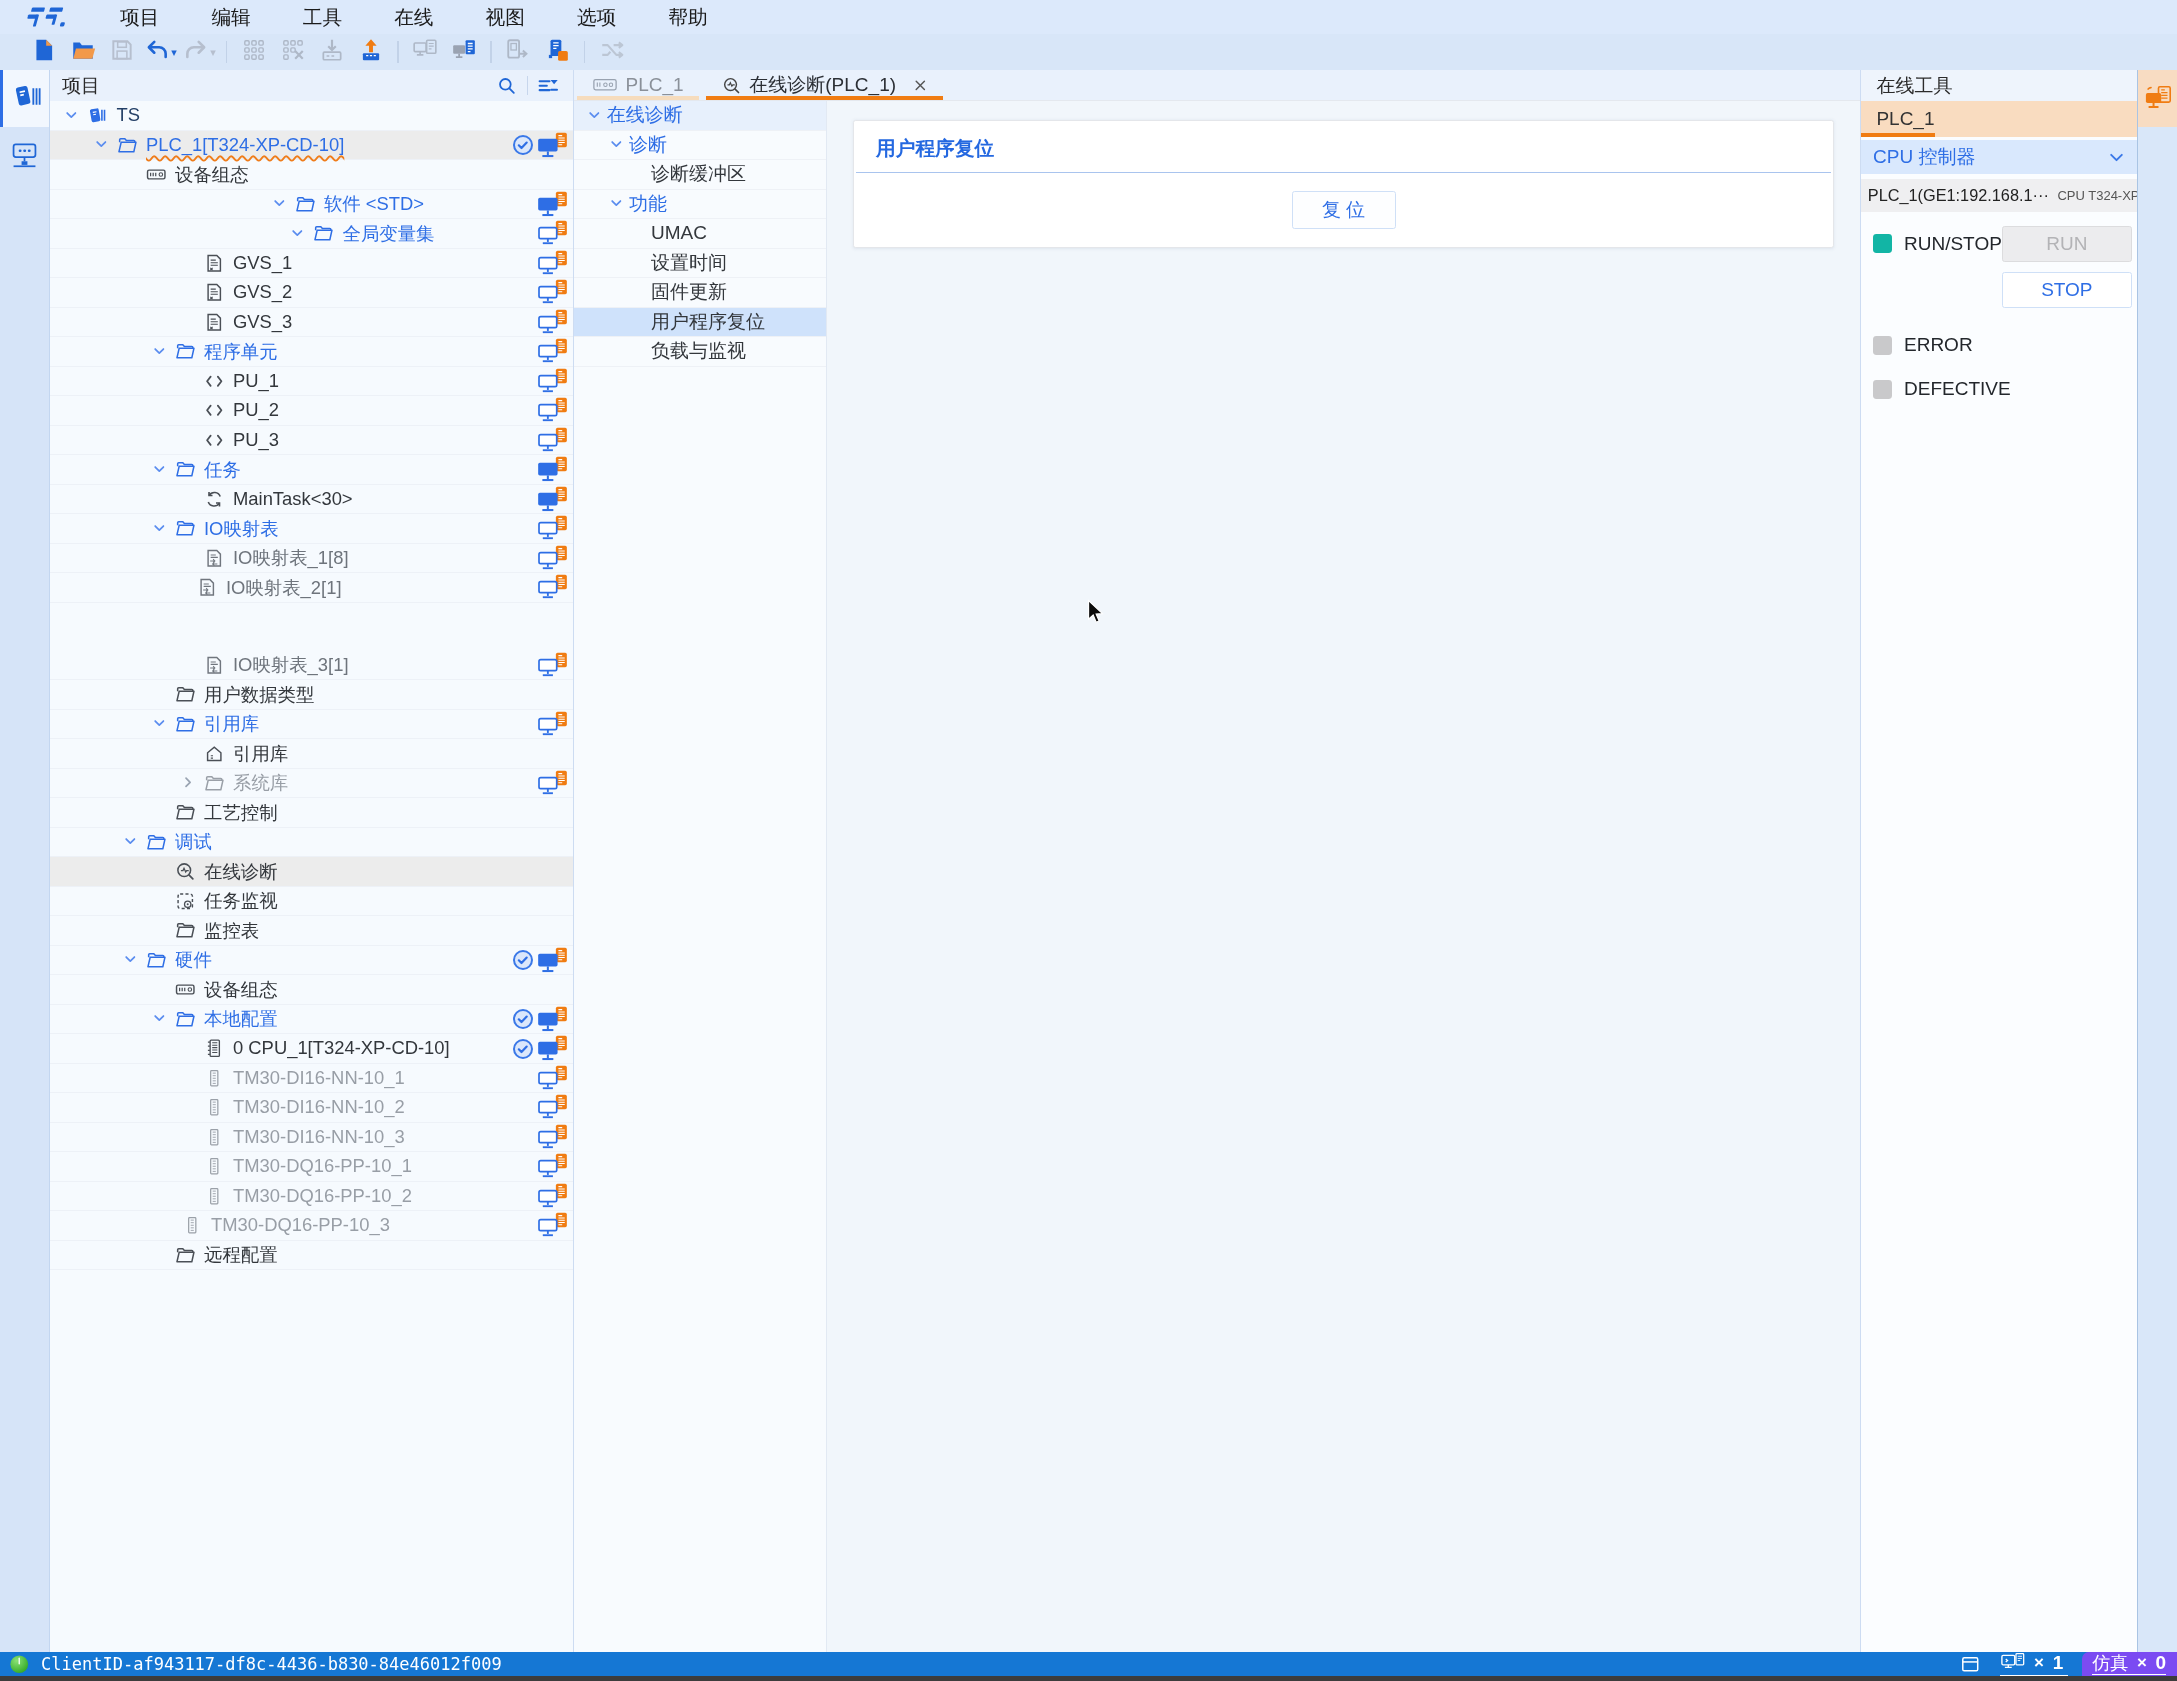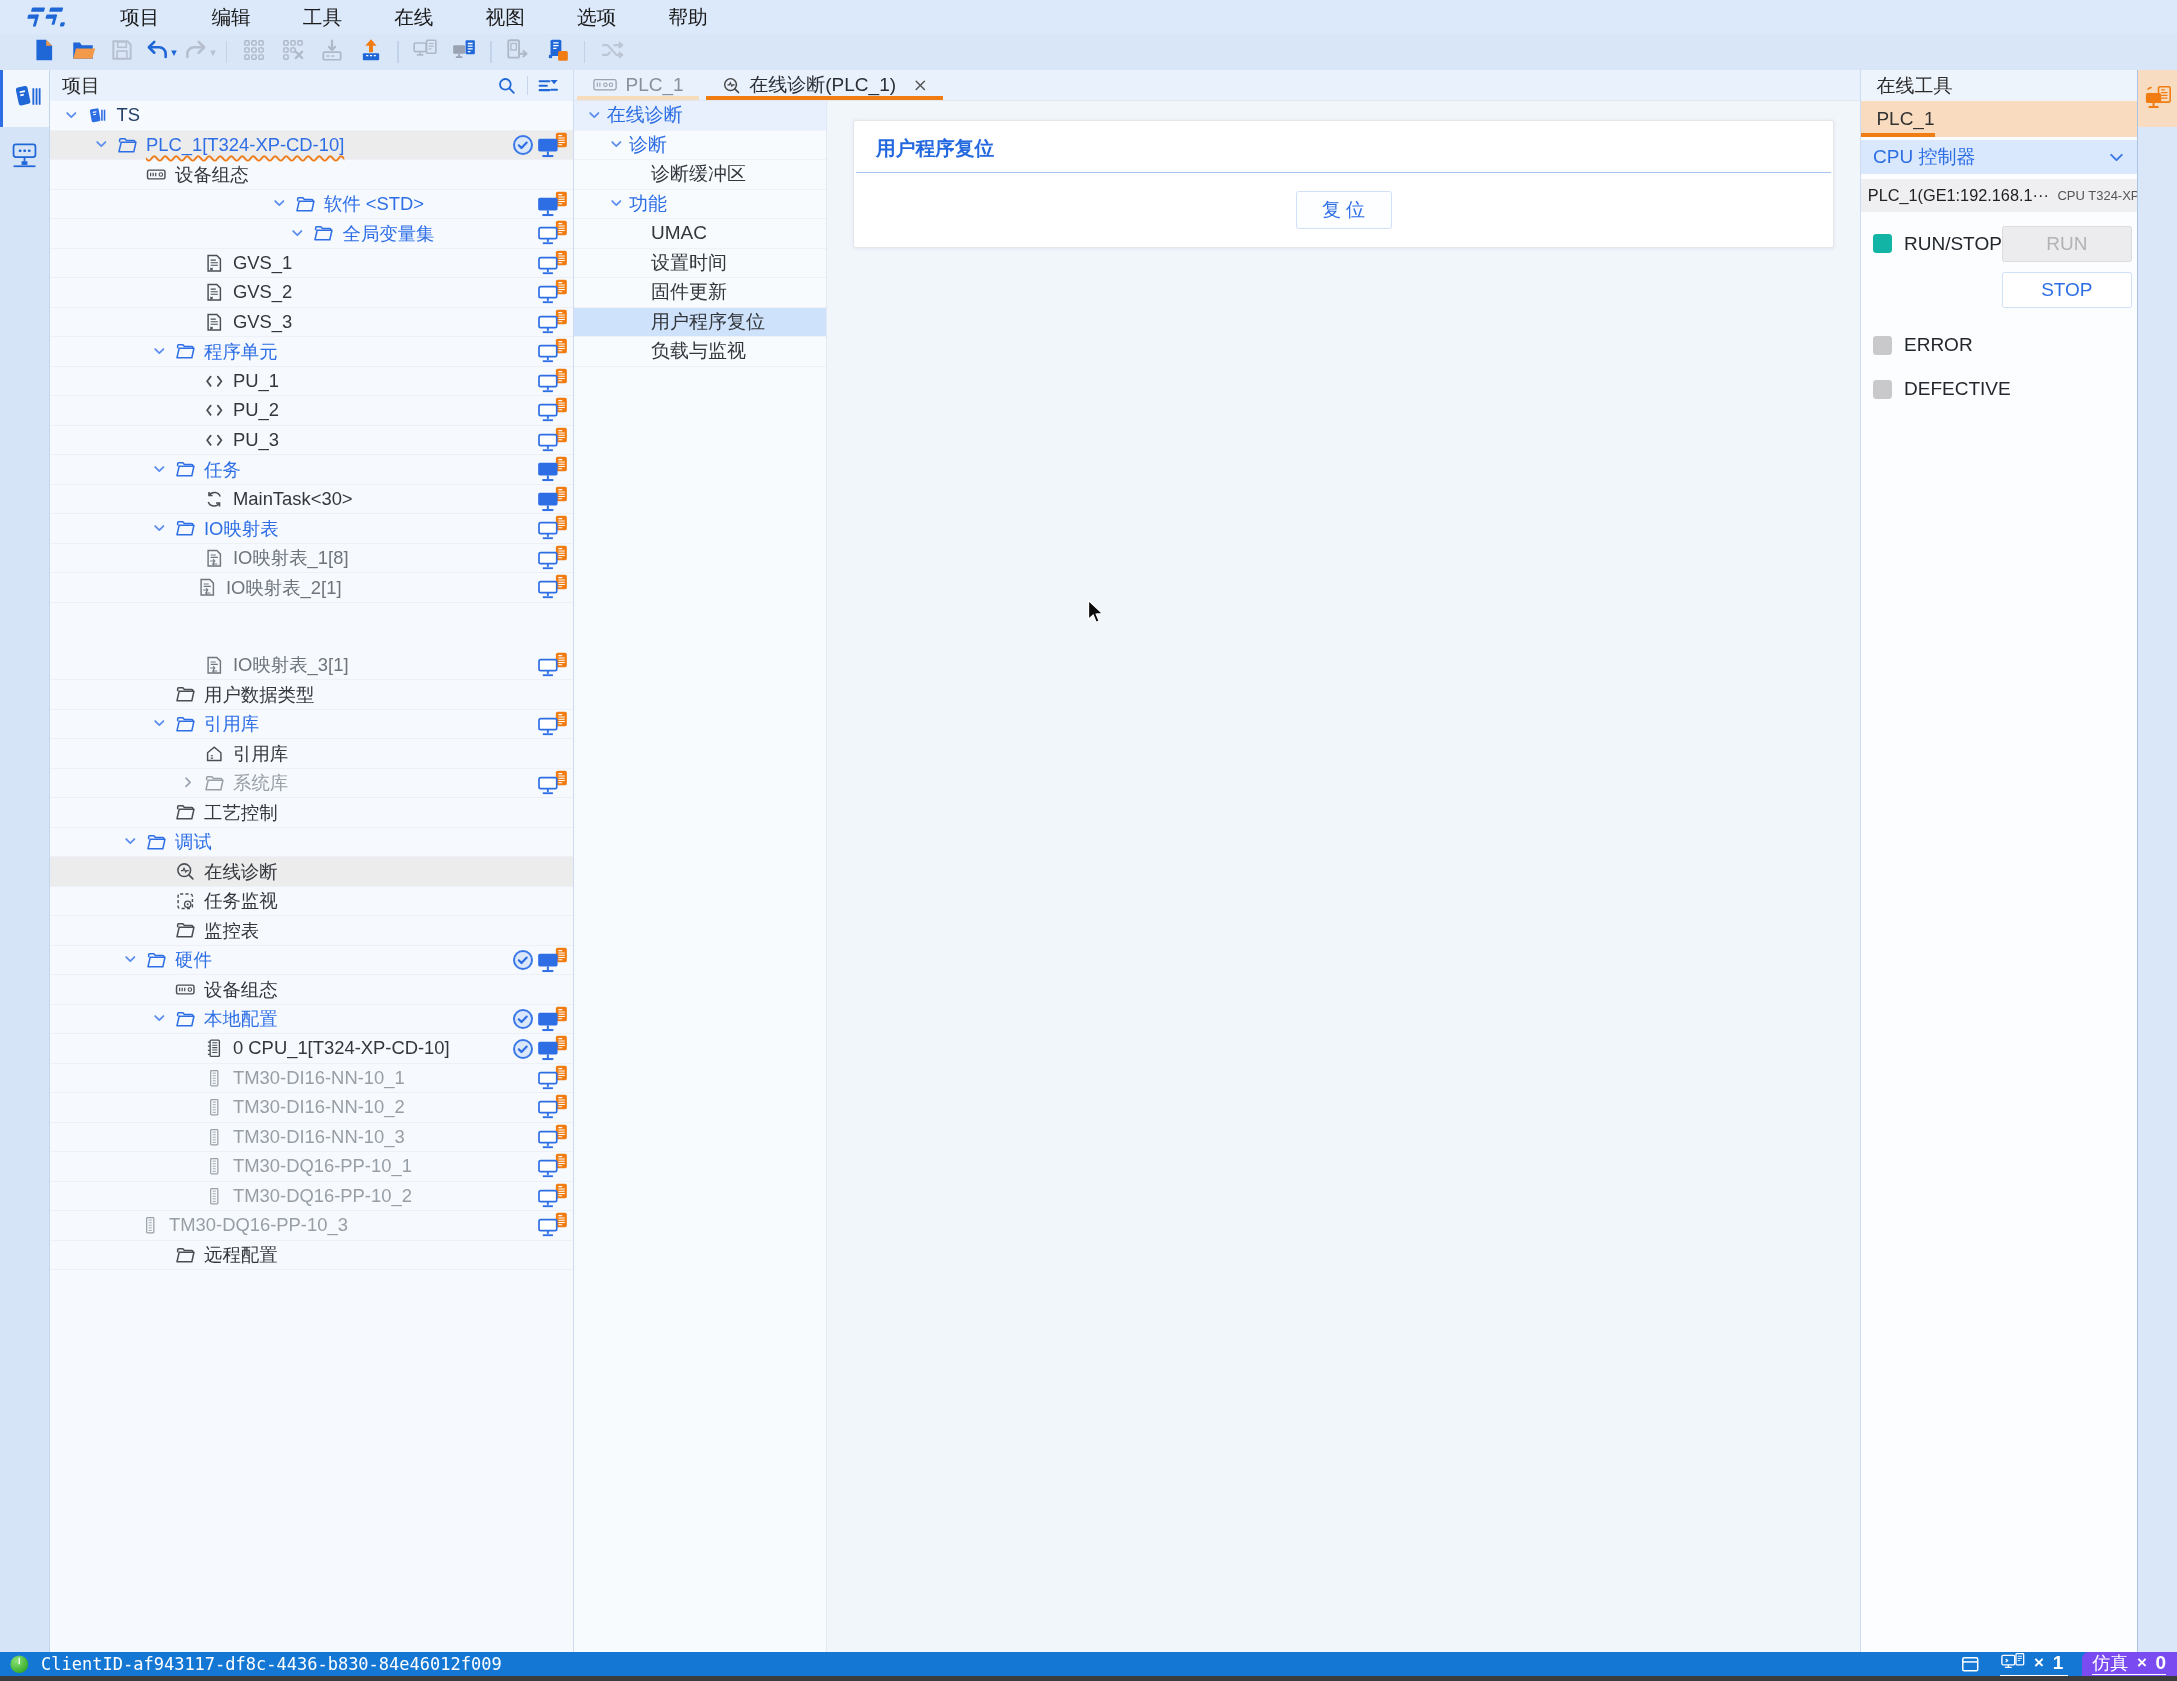--- a/index.html
+++ b/index.html
@@ -66,21 +66,21 @@
   .editor-body{flex:1;display:flex;min-height:0}
   .nav{width:253px;background:#f8fbfe;border-right:1.7px solid #e2e9f3;flex:0 0 auto}
   .nav-row{height:29.5px;display:flex;align-items:center;border-bottom:0.9px solid #eef1f6;font-size:19px}
   .nav-row.sel-light{background:#e7f0fc}
   .nav-row.sel-strong{background:#cfe2fb}
   .content{flex:1;background:#f1f6fb;padding:19px 26px;min-width:0}
   .card{background:#fff;border:0.9px solid #e4e6ea;border-radius:2.6px;box-shadow:0 0.9px 3.4px rgba(60,80,120,.10);}
   .card-title{font-size:19.7px;font-weight:bold;color:#2468e0;padding:13.7px 22px 10.3px}
   .card-divider{height:0;border-bottom:1.7px solid #a9c4ee;margin:0 1.7px}
   .card-body{height:74px;display:flex;align-items:center;justify-content:center}
-  .reset-btn{width:96px;height:38px;background:#fdfeff;border:0.9px solid #cfe0f7;border-radius:2.6px;color:#2e6ee5;font-size:19px;display:flex;align-items:center;justify-content:center;letter-spacing:5.1px;padding-left:5.1px}
+  .reset-btn{width:104px;height:38px;background:#fdfeff;border:0.9px solid #cfe0f7;border-radius:2.6px;color:#2e6ee5;font-size:19px;display:flex;align-items:center;justify-content:center;letter-spacing:5.1px;padding-left:5.1px}
 
   
   .right-panel{width:276px;background:#fbfdff;display:flex;flex-direction:column}
   .rp-head{height:31px;background:#eef4fc;display:flex;align-items:center;padding-left:15.4px;font-size:19px;color:#2b2b2b}
   .rp-tab{height:36px;background:#f9dcc0;display:flex;align-items:center;padding-left:15.4px;font-size:19px;color:#333;position:relative}
   .rp-tab .underline{position:absolute;left:0;bottom:0;width:74px;height:4.3px;background:#f07c12}
   .rp-section{height:34px;background:#d9e8fd;display:flex;align-items:center;padding:0 12px;color:#2e6ee5;font-size:19px;margin-top:3px}
   .rp-section .sp{flex:1}
   .rp-section svg{width:17px;height:17px}
   .rp-device{height:33px;background:#efeff1;display:flex;align-items:center;padding:0 6.8px;gap:8.6px;margin-top:5.1px}
@@ -1033,21 +1033,21 @@
                 <svg viewBox="0 0 36 32">
                   <rect x="22" y="1" width="13" height="17" rx="2" fill="#f07c12"></rect>
                   <path d="M25 4.3h4.5M25 7h7.5M25 9.7h7.5M25 12.4h7.5M25 15.1h4.5" stroke="#fff" stroke-width="1.2"></path>
                   <rect x="2" y="9" width="21" height="13" rx="2" fill="#fff" stroke="#2e6ee5" stroke-width="2"></rect>
                   <path d="M12.5 22v4" stroke="#2e6ee5" stroke-width="2.2"></path>
                   <path d="M6.5 27.5h12" stroke="#2e6ee5" stroke-width="2.2"></path>
                 </svg>
               </span>
             </span>
           </div>
-          <div class="tree-row" style="padding-left: 61px;">
+          <div class="tree-row" style="padding-left: 103px;">
             <span class="arrow"></span>
             <span class="nicon t-grey">
               <svg viewBox="0 0 20 20" fill="none" stroke="currentColor">
                 <rect x="6.5" y="2.5" width="7" height="15" rx=".8" stroke-width="1.2"></rect>
                 <path d="M8.5 5h3M8.5 7.5h3M8.5 10h3M8.5 12.5h3M8.5 15h3" stroke-width=".9"></path>
               </svg>
             </span>
             <span class="l-grey">TM30-DQ16-PP-10_3</span>
             <span class="row-marks">
               <span class="mk mk-mon">

